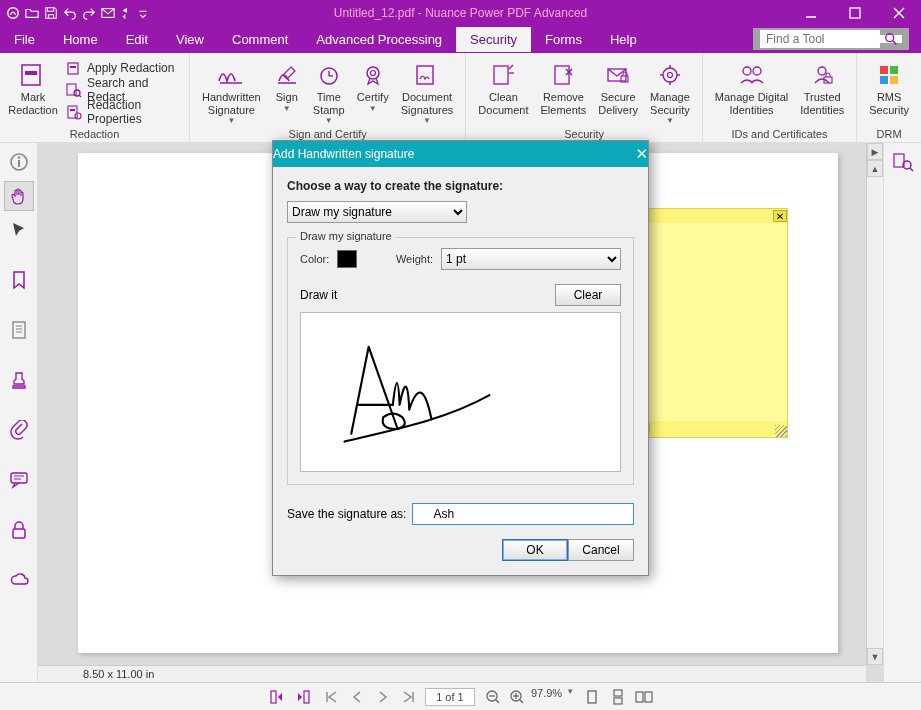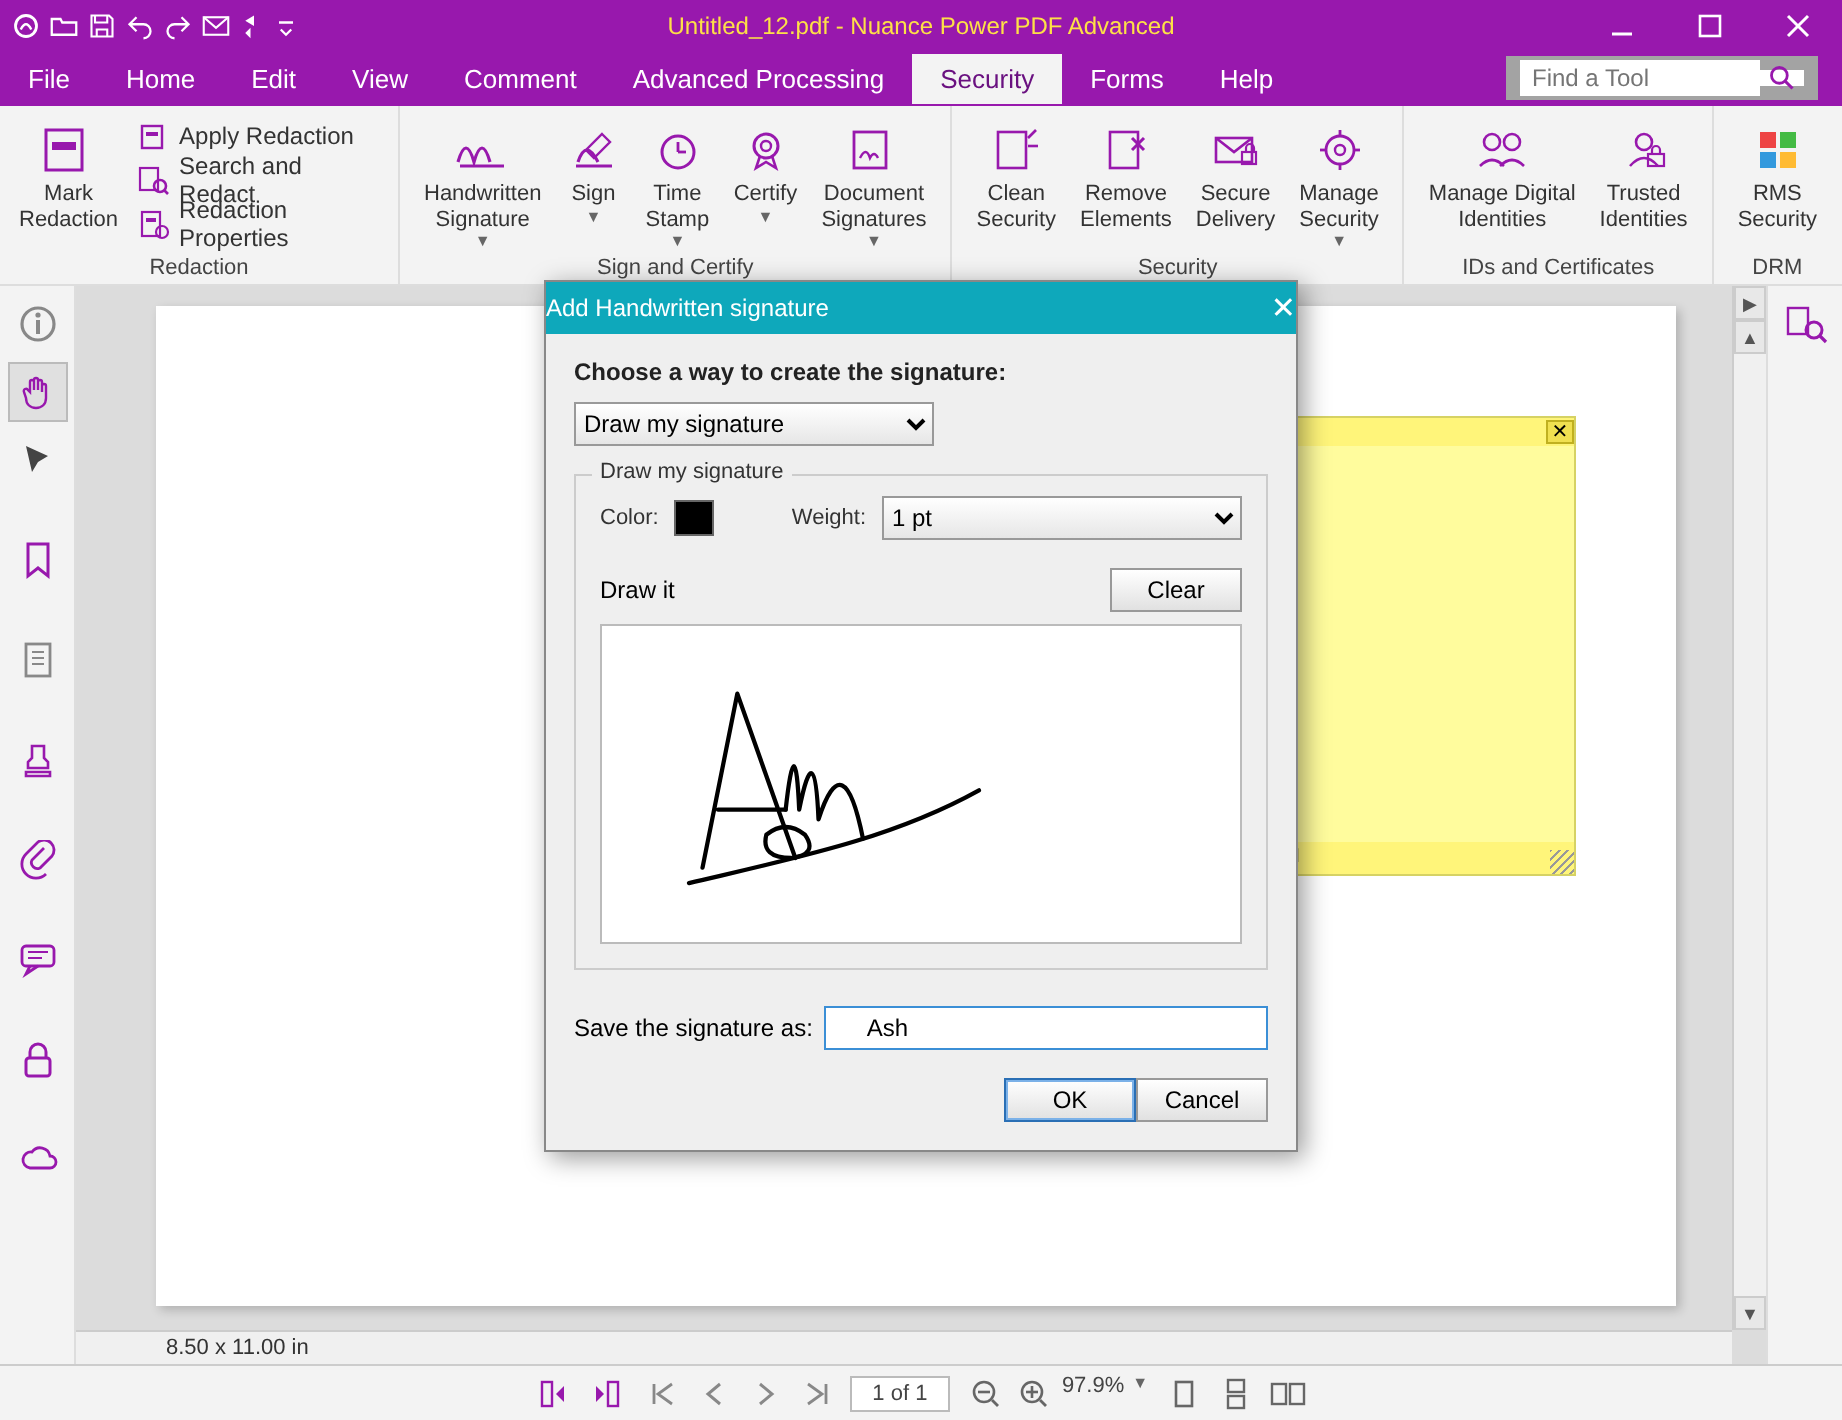--- a/index.html
+++ b/index.html
@@ -1,19 +1,19 @@
 <!DOCTYPE html>
 <html><head>
 <meta charset="utf-8">
 <style>
   * { box-sizing: border-box; margin: 0; padding: 0; font-family: 'Segoe UI', Tahoma, sans-serif; }
   body { width: 921px; height: 710px; overflow: hidden; background: #f0f0f0; font-size: 12px; position: relative; }
 
   
-  .titlebar { height: 25px; background: #9818ad; color: #fde047; display: flex; align-items: center; position: relative; }
+  .titlebar { height: 25px; background: #9818ad; color: #f9a8d4; display: flex; align-items: center; position: relative; }
   .titlebar .qat { display: flex; align-items: center; gap: 1px; padding-left: 4px; }
   .titlebar .qat .qbtn { width: 18px; height: 18px; display: flex; align-items: center; justify-content: center; cursor: pointer; }
   .titlebar .qat svg { width: 14px; height: 14px; }
   .titlebar .title-text { position: absolute; left: 50%; transform: translateX(-50%); font-size: 12px; }
   .titlebar .win-controls { margin-left: auto; display: flex; }
   .titlebar .win-btn { width: 44px; height: 25px; display: flex; align-items: center; justify-content: center; cursor: pointer; }
 
   
   .menubar { height: 28px; background: #9818ad; display: flex; align-items: center; color: white; font-size: 13px; }
   .menubar .menu-item { padding: 5px 14px; cursor: pointer; }
@@ -289,21 +289,21 @@
     <div class="group-body">
       <div class="big-btn">
         <div class="icon-wrap">
             <svg width="24" height="24">
               <rect x="3" y="3" width="14" height="18" fill="none" stroke="#9818ad" stroke-width="1.3"></rect>
               <line x1="18" y1="6" x2="22" y2="2" stroke="#9818ad" stroke-width="1.3"></line>
               <line x1="18" y1="10" x2="23" y2="10" stroke="#9818ad" stroke-width="1.3"></line>
             </svg>
           </div>
         <span style="white-space:pre">Clean
-Security</span>
+Document</span>
       </div>
       <div class="big-btn">
         <div class="icon-wrap">
             <svg width="24" height="24">
               <rect x="4" y="3" width="14" height="18" fill="none" stroke="#9818ad" stroke-width="1.3"></rect>
               <line x1="15" y1="6" x2="21" y2="12" stroke="#9818ad" stroke-width="1.5"></line>
               <line x1="21" y1="6" x2="15" y2="12" stroke="#9818ad" stroke-width="1.5"></line>
             </svg>
           </div>
         <span style="white-space:pre">Remove

